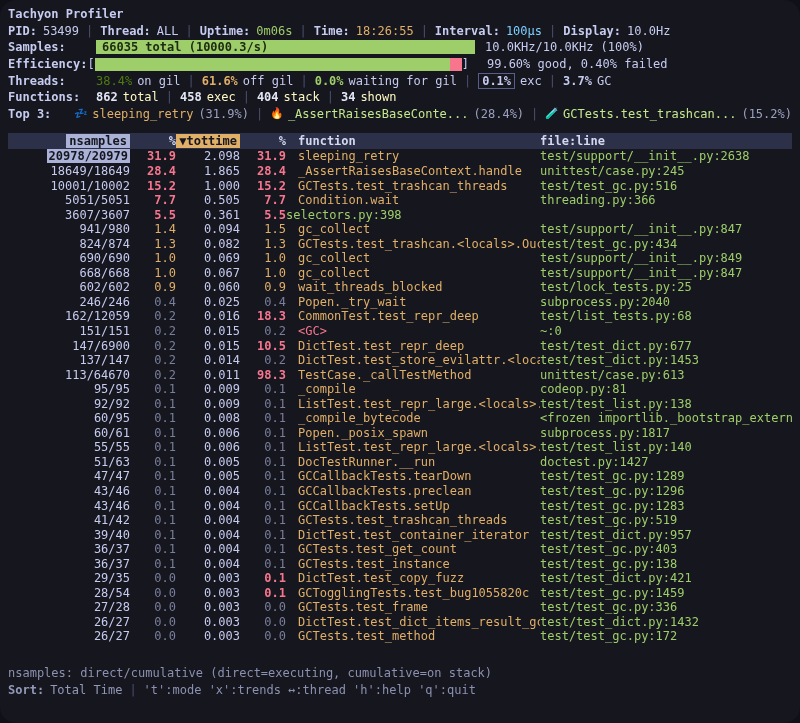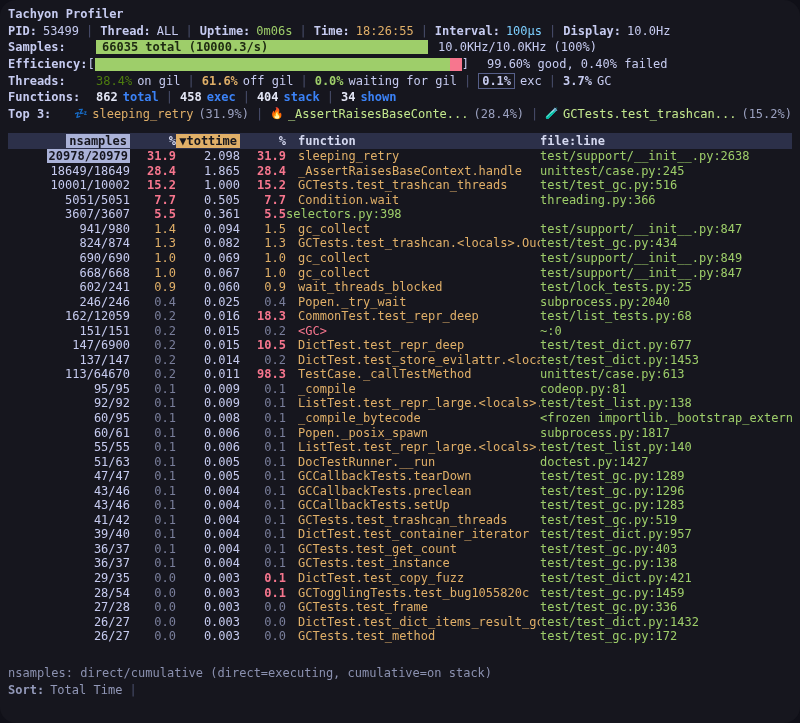--- a/index.html
+++ b/index.html
@@ -14,50 +14,50 @@
   .lbl{font-weight:bold;color:#c6cbf0;}
   .sep{color:#4a4f6e;padding:0 7px;}
   .w88{display:inline-block;width:88px;}
   .val{color:#c6cbf0;margin-left:6px;}
   .v-green{color:#9ece6a;margin-left:6px;}
   .v-amber{color:#e0af68;margin-left:6px;}
   .v-cyan{color:#7dcfff;margin-left:6px;}
   .txt-dimgray{color:#8b91b0;}
   
   .bar-samples{
-    display:flex;align-items:center;width:332px;height:14px;
+    display:flex;align-items:center;width:379px;height:14px;
     background:#9ece6a;color:#1e2a12;font-weight:bold;padding-left:6px;box-sizing:border-box;
   }
   .bar-eff{display:inline-flex;height:13px;vertical-align:middle;}
   .bar-eff .good{width:355px;background:#9ece6a;}
   .bar-eff .bad{width:12px;background:#f7768e;}
   .bracket{color:#c6cbf0;}
   .after-bar{margin-left:10px;}
   
   .t-orange{color:#4d7c0f;font-weight:normal;}
   .t-yellow{color:#e0af68;font-weight:bold;}
   .t-green{color:#9ece6a;font-weight:bold;}
   .t-boxed{color:#c6cbf0;border:1px solid #565f89;padding:0 3px;font-weight:bold;}
   .t-plain{color:#c6cbf0;font-weight:bold;}
   .t-desc{margin-left:5px;color:#c6cbf0;}
   
   .f-num{font-weight:bold;color:#e3e6f5;}
-  .f-desc{margin-left:5px;color:#3b82f6;font-weight:bold;}
+  .f-desc{margin-left:5px;color:#fef9c3;}
   
   .emoji{margin:0 4px 0 0;font-size:11px;}
   .t3-name-a{color:#e0af68;}
   .t3-name-b{color:#c3e88d;}
   .t3-pct{color:#9aa0bf;margin-left:5px;}
   
   .thead{
     display:flex;align-items:center;height:16px;background:#2c3049;
     font-weight:bold;margin-top:11px;white-space:pre;
   }
   .tbody{}
-  .trow{display:flex;height:14.55px;white-space:pre;overflow:hidden;}
+  .trow{display:flex;align-items:center;height:14.55px;white-space:pre;overflow:hidden;}
   .col-ns{width:102px;text-align:right;color:#c6cbf0;overflow:hidden;flex:none;padding-left:20px;}
   .col-p1{width:46px;text-align:right;flex:none;}
   .col-tt{width:64px;text-align:right;color:#c6cbf0;flex:none;}
   .col-p2{width:46px;text-align:right;flex:none;}
   .col-fn{flex:1 1 auto;padding-left:12px;color:#e0af68;overflow:hidden;}
   .col-fl{width:252px;color:#9ece6a;overflow:hidden;flex:none;}
   .thead .col-fn{color:#d5d9f0;}
   .thead .col-fl{color:#d5d9f0;}
   .thead .col-p1,.thead .col-p2{color:#d5d9f0;}
   .hl-ns{background:#aab2d8;color:#16161e;padding:0 3px;}
@@ -213,21 +213,21 @@
     </div>
       <div class="trow">
       <span class="col-ns"><span>668/668</span></span>
       <span class="col-p1 c-warm">1.0</span>
       <span class="col-tt">0.067</span>
       <span class="col-p2 c-warm">1.0</span>
       <span class="col-fn">gc_collect</span>
       <span class="col-fl">test/support/__init__.py:847</span>
     </div>
       <div class="trow">
-      <span class="col-ns"><span>602/241</span></span>
+      <span class="col-ns"><span>602/602</span></span>
       <span class="col-p1 c-warm">0.9</span>
       <span class="col-tt">0.060</span>
       <span class="col-p2 c-warm">0.9</span>
       <span class="col-fn">wait_threads_blocked</span>
       <span class="col-fl">test/lock_tests.py:25</span>
     </div>
       <div class="trow">
       <span class="col-ns"><span>246/246</span></span>
       <span class="col-p1 c-dim">0.4</span>
       <span class="col-tt">0.025</span>
@@ -419,15 +419,16 @@
       <span class="col-fn">GCTests.test_method</span>
       <span class="col-fl">test/test_gc.py:172</span>
     </div>
     </div>
 
   <div class="foot1">nsamples: direct/cumulative (direct=executing, cumulative=on stack)</div>
   <div class="foot2">
     <span class="bold">Sort:</span>
     <span style="margin-left:6px;">Total Time</span>
     <span class="sep">|</span>
+    <span class="txt-dimgray">'t':mode 'x':trends ↔:thread 'h':help 'q':quit</span>
   </div>
 
 </div>
 
 </body></html>

